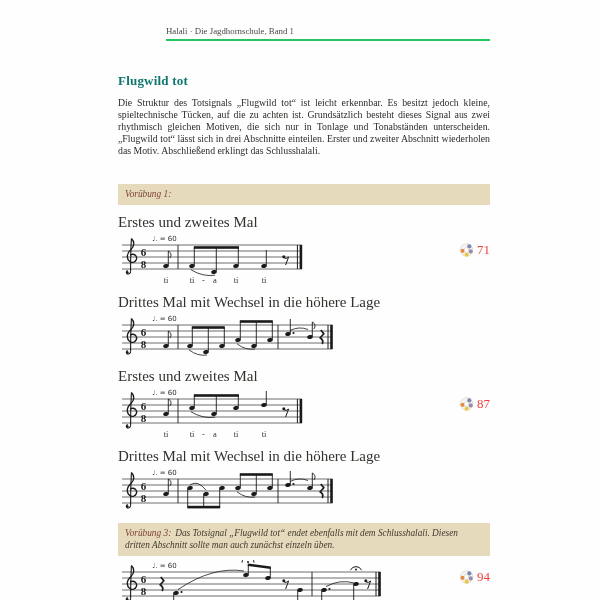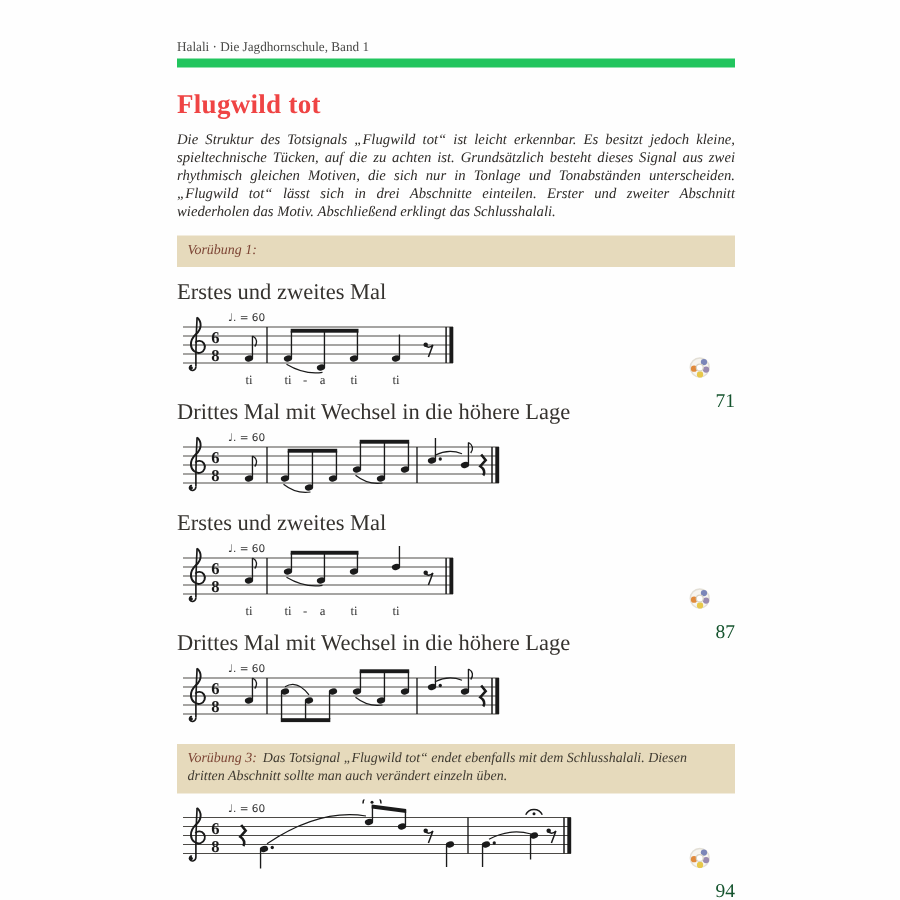--- a/index.html
+++ b/index.html
@@ -2,42 +2,42 @@
 <html><head>
 <meta charset="utf-8">
 <style>
   html,body{margin:0;padding:0;background:#ffffff;}
   .page{position:relative;width:600px;height:600px;background:#fefefe;overflow:hidden;
         font-family:"Liberation Serif",serif;color:#2e2b28;}
   .content{position:absolute;left:118px;top:26px;width:372px;}
 
   
   .runhead{display:flex;justify-content:space-between;align-items:flex-end;
-           font-size:8.8px;color:#4a4a48;border-bottom:6px solid #22c55e;padding-bottom:3px;}
+           font-size:8.8px;color:#4a4a48;border-bottom:2px solid #22c55e;padding-bottom:3px;margin-left:48px;}
 
   
-  h1.title{margin:14px 0 0 0;font-size:18px;font-weight:bold;color:#ef4444;letter-spacing:.2px;}
-  p.intro{margin:8px 0 0 0;font-size:9.8px;line-height:11.9px;text-align:justify;color:#2e2b28;font-style:italic;}
+  h1.title{margin:32px 0 0 0;font-size:13px;font-weight:bold;color:#0f766e;letter-spacing:.2px;}
+  p.intro{margin:8px 0 0 0;font-size:9.8px;line-height:11.9px;text-align:justify;color:#2e2b28;}
 
   
-  .exbox{background:#e6dabc;margin-top:9px;padding:5px 8px 5px 7px;
+  .exbox{background:#e6dabc;margin-top:27px;padding:5px 8px 5px 7px;
          font-style:italic;font-size:9.3px;line-height:11.6px;color:#3f3a30;}
   .exbox .exlabel{color:#7c4434;}
   .exbox.hang{display:flex;}
   .exbox.hang .exlabel{flex:0 0 56px;}
   .exbox.hang .extext{flex:1;}
   .exbox.runin .exlabel{margin-right:4px;}
 
   .caption{margin:9px 0 0 0;font-size:15px;color:#35322e;}
 
   .staffrow{position:relative;margin-top:2px;}
   .staffrow svg{display:block;}
 
   .cd{position:absolute;right:0;top:9px;display:flex;align-items:center;gap:2px;}
-  .cdnum{font-size:13px;color:#14532d;margin-top:44px;}
+  .cdnum{font-size:13px;color:#ef4444;}
 
   
   .sline{stroke:#4c4a46;stroke-width:0.8;}
   .stem{stroke:#1a1a1a;stroke-width:0.9;fill:none;}
   .slur{stroke:#1a1a1a;stroke-width:0.8;fill:none;}
   .timesig{font-family:"Liberation Serif",serif;font-weight:bold;font-size:11px;
            text-anchor:middle;fill:#1a1a1a;}
   .tempo{font-family:"DejaVu Sans",sans-serif;font-size:7px;fill:#333;}
   .lyric{font-family:"Liberation Serif",serif;font-size:8.5px;fill:#333;text-anchor:middle;}
 </style>
@@ -265,21 +265,21 @@
         <path class="slur" d="M172 14.5 Q181 10 190 13.5"></path>
         <use href="#nh" x="192" y="21"></use>
           <path class="stem" d="M194.3 20.4 L194.3 6"></path>
           <path class="stem" d="M194.3 6 C197.3 7.5 197.8 10.5 195.8 13"></path>
         <use href="#r4" x="204" y="24"></use>
         <use href="#fb" x="210" y="0"></use>
       </svg>
     </div>
 
     <div class="exbox runin" style="margin-top:10px">
-      <span class="exlabel">Vorübung 3:</span><span class="extext">Das Totsignal „Flugwild tot“ endet ebenfalls mit dem Schlusshalali. Diesen dritten Abschnitt sollte man auch verändert einzeln üben.</span>
+      <span class="exlabel">Vorübung 3:</span><span class="extext">Das Totsignal „Flugwild tot“ endet ebenfalls mit dem Schlusshalali. Diesen dritten Abschnitt sollte man auch zunächst einzeln üben.</span>
     </div>
 
     <div class="staffrow" style="margin-top:4px">
       <svg width="270" height="50" viewBox="0 0 270 50">
         <line class="sline" x1="4" y1="12" x2="262.6" y2="12"></line>
           <line class="sline" x1="4" y1="18" x2="262.6" y2="18"></line>
         <line class="sline" x1="4" y1="24" x2="262.6" y2="24"></line>
           <line class="sline" x1="4" y1="30" x2="262.6" y2="30"></line>
         <line class="sline" x1="4" y1="36" x2="262.6" y2="36"></line>
         <use href="#sym-staffhead"></use>

